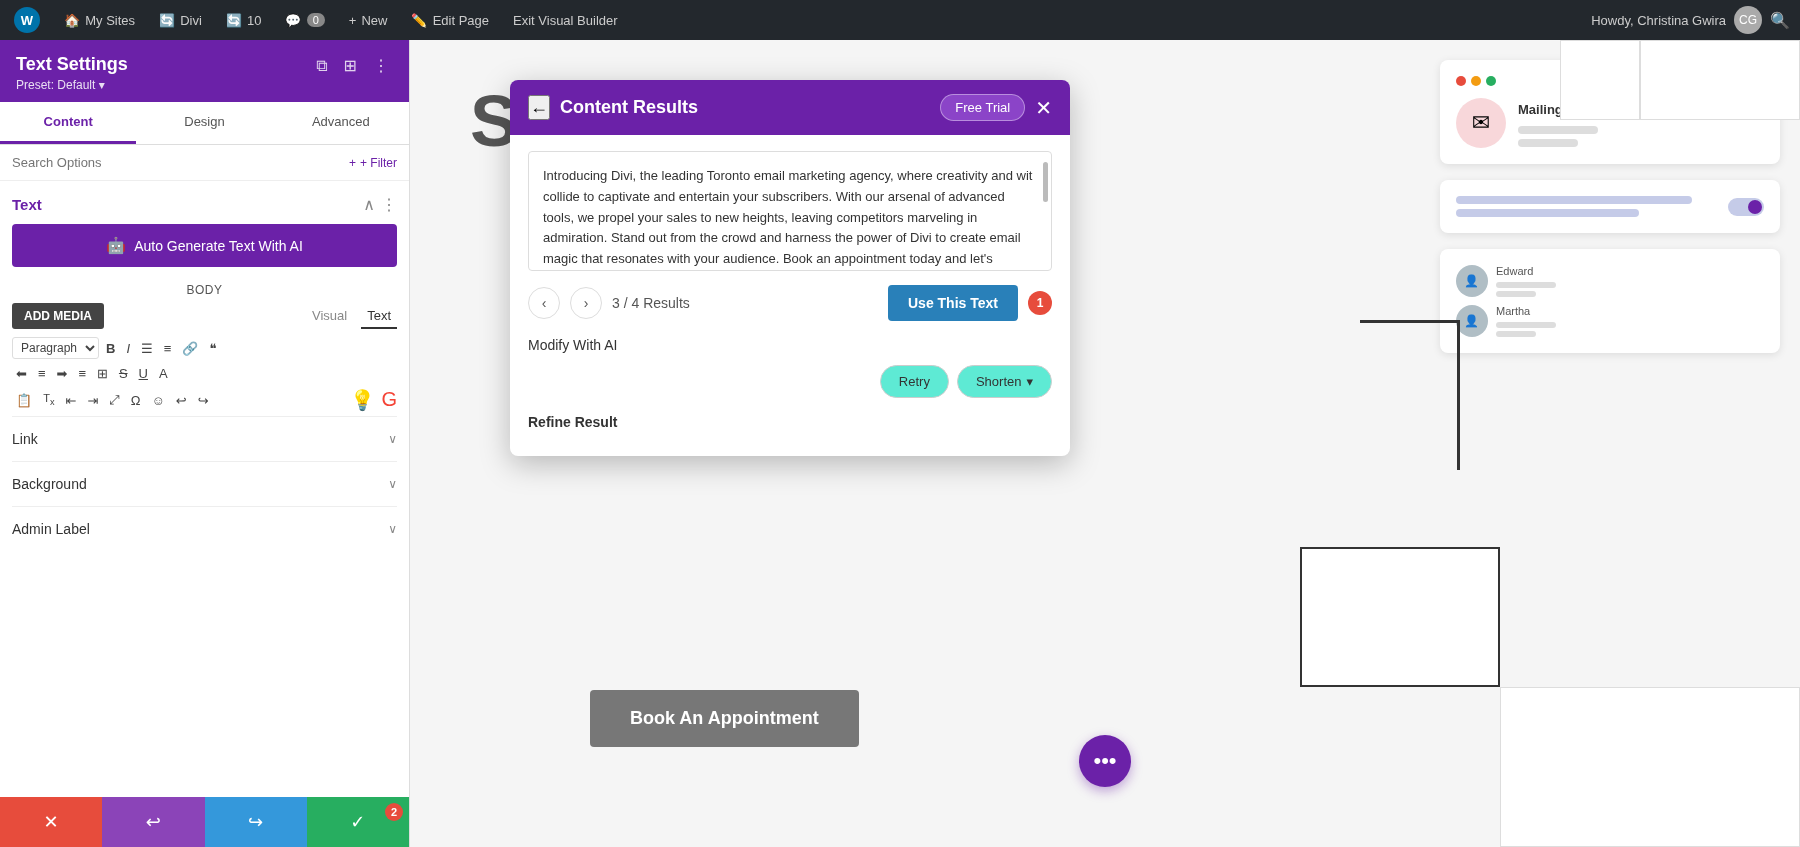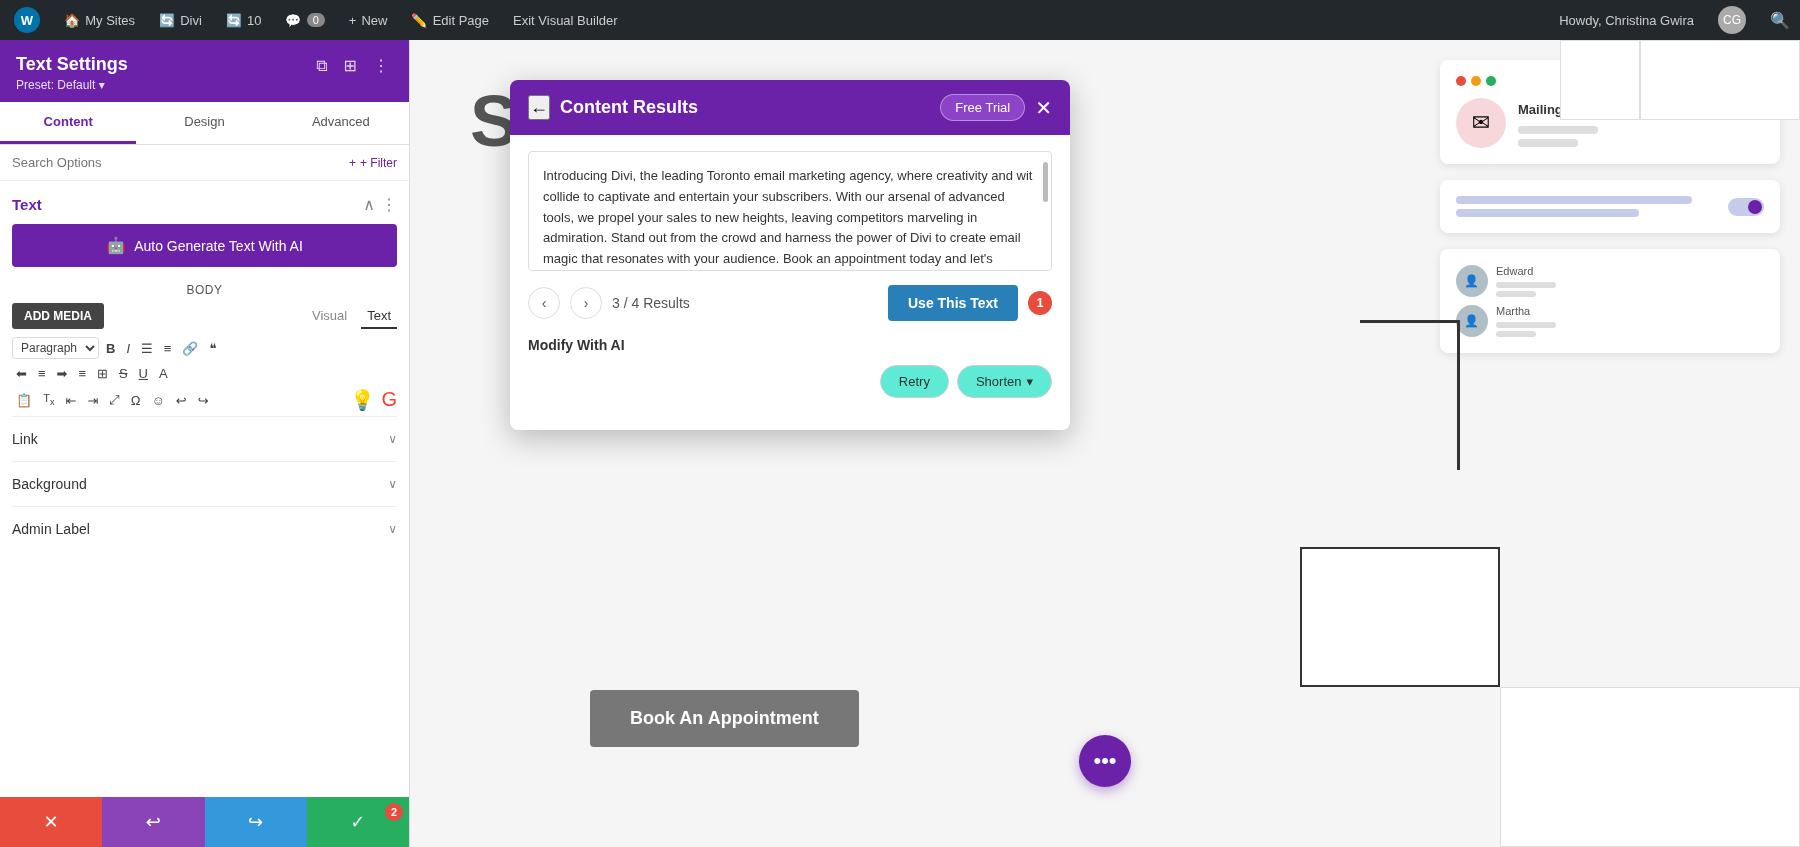--- a/index.html
+++ b/index.html
@@ -22,21 +22,21 @@
       padding: 0 4px; height: 100%;
     }
     .nav-badge {
       background: #888;
       color: #fff;
       border-radius: 10px;
       padding: 1px 6px;
       font-size: 11px;
     }
     .nav-spacer { flex: 1; }
-    .nav-user { display: flex; align-items: center; gap: 24px; color: #ccc; }
+    .nav-user { display: flex; align-items: center; gap: 8px; color: #ccc; }
     .nav-avatar { width: 28px; height: 28px; background: #aaa; border-radius: 50%; display: flex; align-items: center; justify-content: center; font-size: 12px; color: #fff; }
 
     
     #main-layout {
       display: flex;
       flex: 1;
       overflow: hidden;
     }
 
     
@@ -388,21 +388,21 @@
       border-radius: 50%;
       display: flex;
       align-items: center;
       justify-content: center;
       color: #fff;
       font-size: 12px;
       font-weight: 700;
     }
 
     .modify-section { margin-bottom: 16px; }
-    .modify-title { font-size: 14px; font-weight: 700; color: #333; margin-bottom: 12px; }
+    .modify-title { font-size: 14px; font-weight: 400; color: #333; margin-bottom: 12px; }
     .modify-btns { display: flex; justify-content: flex-end; gap: 8px; }
     .modify-btn {
       border: 1px solid #ccc;
       background: #5eead4;
       border-radius: 20px;
       padding: 8px 18px;
       font-size: 13px;
       cursor: pointer;
       color: #333;
       display: flex;
@@ -746,19 +746,20 @@
               <span>Retry</span>
             </button>
             <button class="modify-btn">
               <span>Shorten</span>
               <span>▾</span>
             </button>
           </div>
         </div>
 
         <div class="refine-section">
+          <div class="refine-title">Refine Result</div>
         </div>
 
       </div>
     </div>
 
   </div>
 </div>
 
 </body></html>

